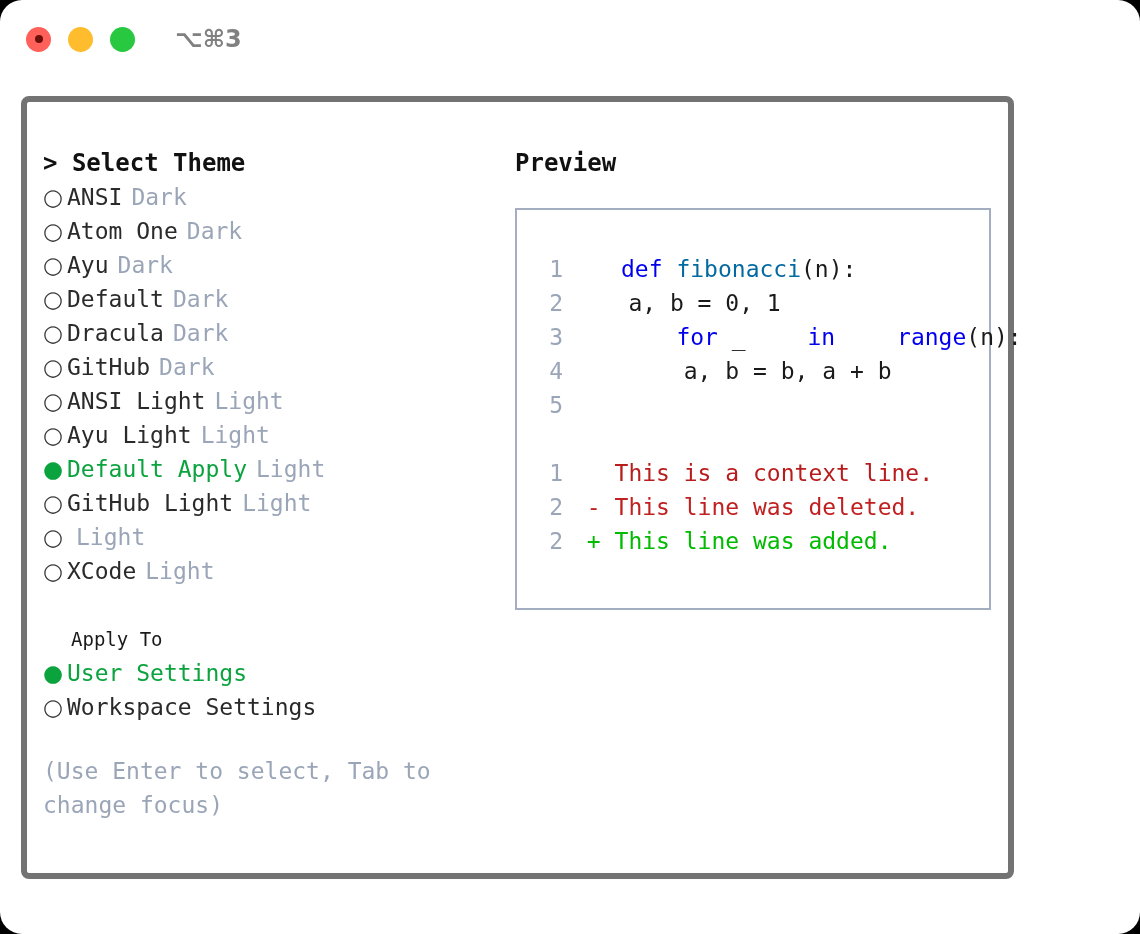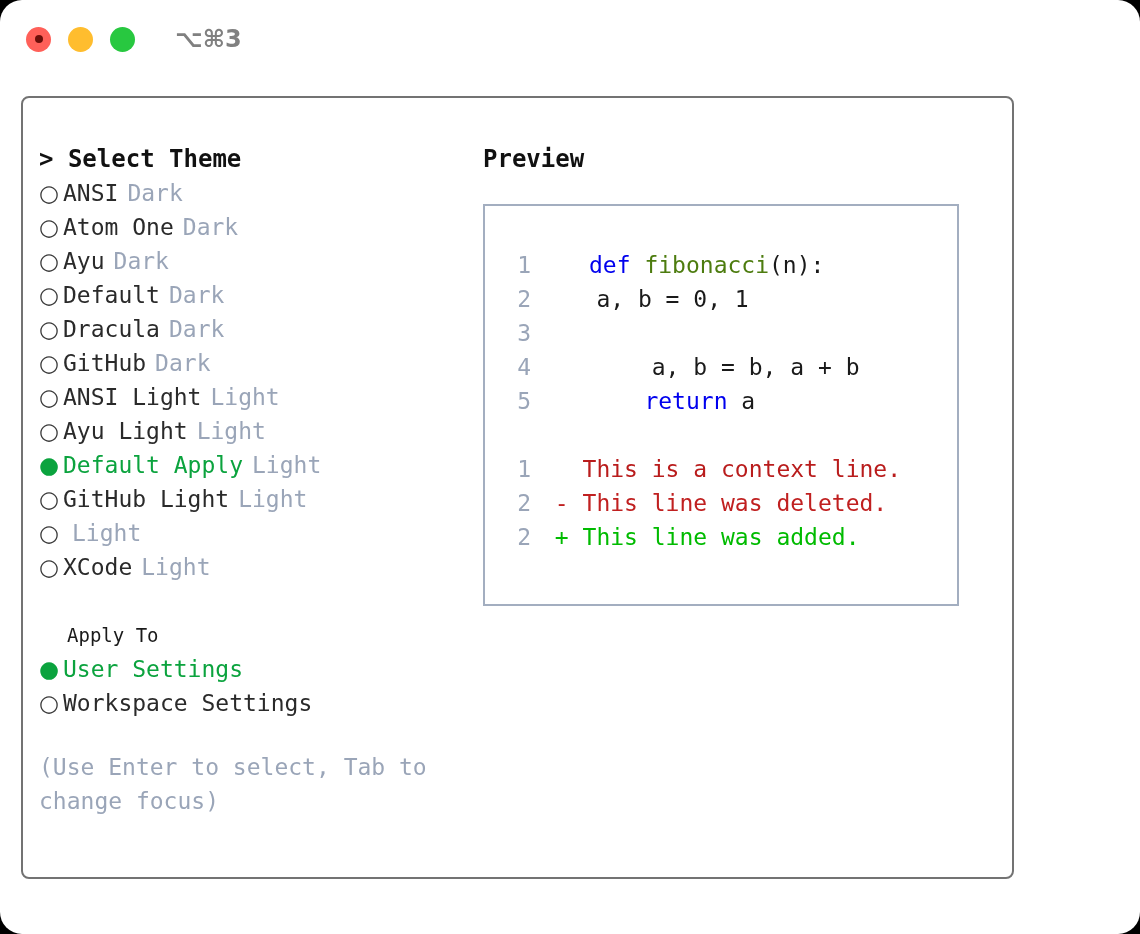--- a/index.html
+++ b/index.html
@@ -43,21 +43,21 @@
     font-weight: bold;
     color: #808080;
     letter-spacing: 0px;
     font-family: "DejaVu Sans", "Liberation Sans", sans-serif;
   }
   
   .panel {
     position: absolute;
     left: 21px; top: 96px;
     width: 993px; height: 783px;
-    border: 2px solid #737373;
+    border: 6px solid #737373;
     border-radius: 8px;
     background: #ffffff;
   }
   
   .left-col {
     position: absolute;
     left: 16px; top: 44px;
     width: 450px;
   }
   .section-header {
@@ -99,21 +99,21 @@
     margin-top: 30px;
     font-size: 23px;
     line-height: 34px;
     color: #9aa5b8;
     width: 400px;
     white-space: normal;
   }
   
   .right-col {
     position: absolute;
-    left: 452px; top: 44px;
+    left: 480px; top: 44px;
     width: 490px;
     padding-left: 8px;
   }
   .preview-title {
     font-size: 24px;
     font-weight: bold;
     color: #111111;
     line-height: 34px;
     margin-bottom: 28px;
     white-space: pre;
@@ -133,21 +133,21 @@
     padding-left: 18px;
   }
   .lineno {
     flex: 0 0 28px;
     text-align: right;
     color: #9aa5b8;
     margin-right: 10px;
   }
   .blank-line { height: 34px; }
   .tok-kw  { color: #0000ee; margin-left: 48px; }
-  .tok-fn  { color: #4d7c0f; }
+  .tok-fn  { color: #0369a1; }
   .tok-txt { color: #1a1a1a; }
   .tok-ctx { color: #b91c1c; text-align: right; }
   .tok-del { color: #c02020; }
   .tok-add { color: #00bb00; }
 </style>
 </head>
 <body>
 
 <div class="window">
 
@@ -191,23 +191,23 @@
 
       <div class="hint">(Use Enter to select, Tab to change focus)</div>
     </div>
 
     <div class="right-col">
       <div class="preview-title">Preview</div>
       <div class="preview-box">
         <div id="code-block">
             <div class="code-line"><span class="lineno">1</span><span><span class="tok-kw">def </span><span class="tok-fn">fibonacci</span><span class="tok-txt">(n):</span></span></div>
             <div class="code-line"><span class="lineno">2</span><span><span class="tok-txt">    a, b = 0, 1</span></span></div>
-            <div class="code-line"><span class="lineno">3</span></div>
+            <div class="code-line"><span class="lineno">3</span><span><span class="tok-txt">    </span><span class="tok-kw">for</span><span class="tok-txt"> _ </span><span class="tok-kw">in</span><span class="tok-txt"> </span><span class="tok-kw">range</span><span class="tok-txt">(n):</span></span></div>
             <div class="code-line"><span class="lineno">4</span><span><span class="tok-txt">        a, b = b, a + b</span></span></div>
-            <div class="code-line"><span class="lineno">5</span><span><span class="tok-txt">    </span><span class="tok-kw">return</span><span class="tok-txt"> a</span></span></div>
+            <div class="code-line"><span class="lineno">5</span></div>
           </div>
         <div class="blank-line"></div>
         <div id="diff-block">
             <div class="code-line"><span class="lineno">1</span><span><span class="tok-ctx">   This is a context line.</span></span></div>
             <div class="code-line"><span class="lineno">2</span><span><span class="tok-del"> - This line was deleted.</span></span></div>
             <div class="code-line"><span class="lineno">2</span><span><span class="tok-add"> + This line was added.</span></span></div>
           </div>
       </div>
     </div>
 

